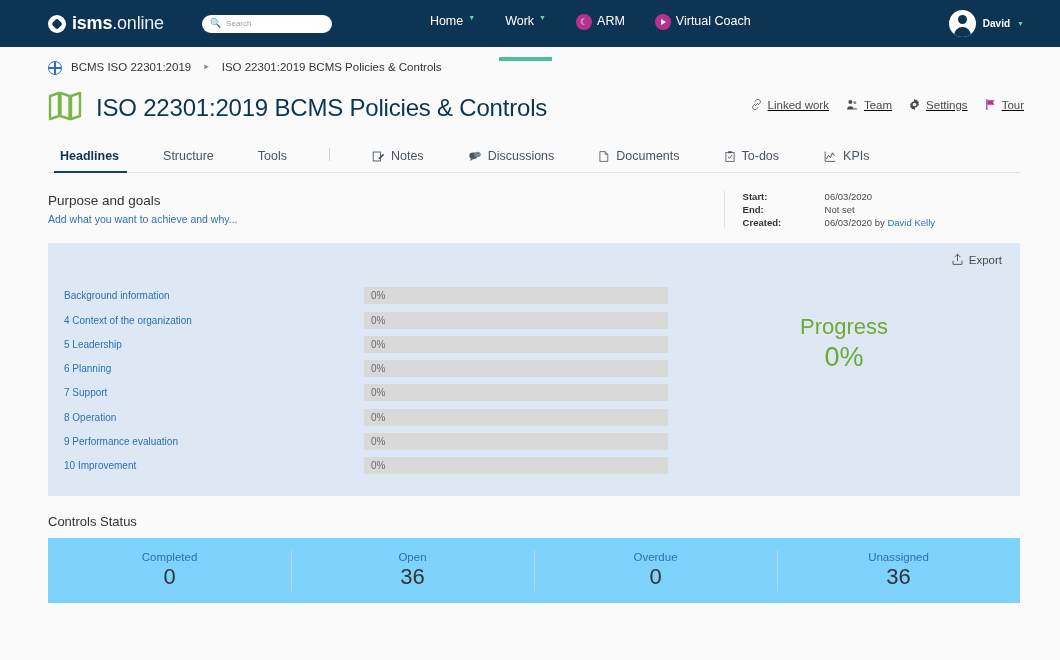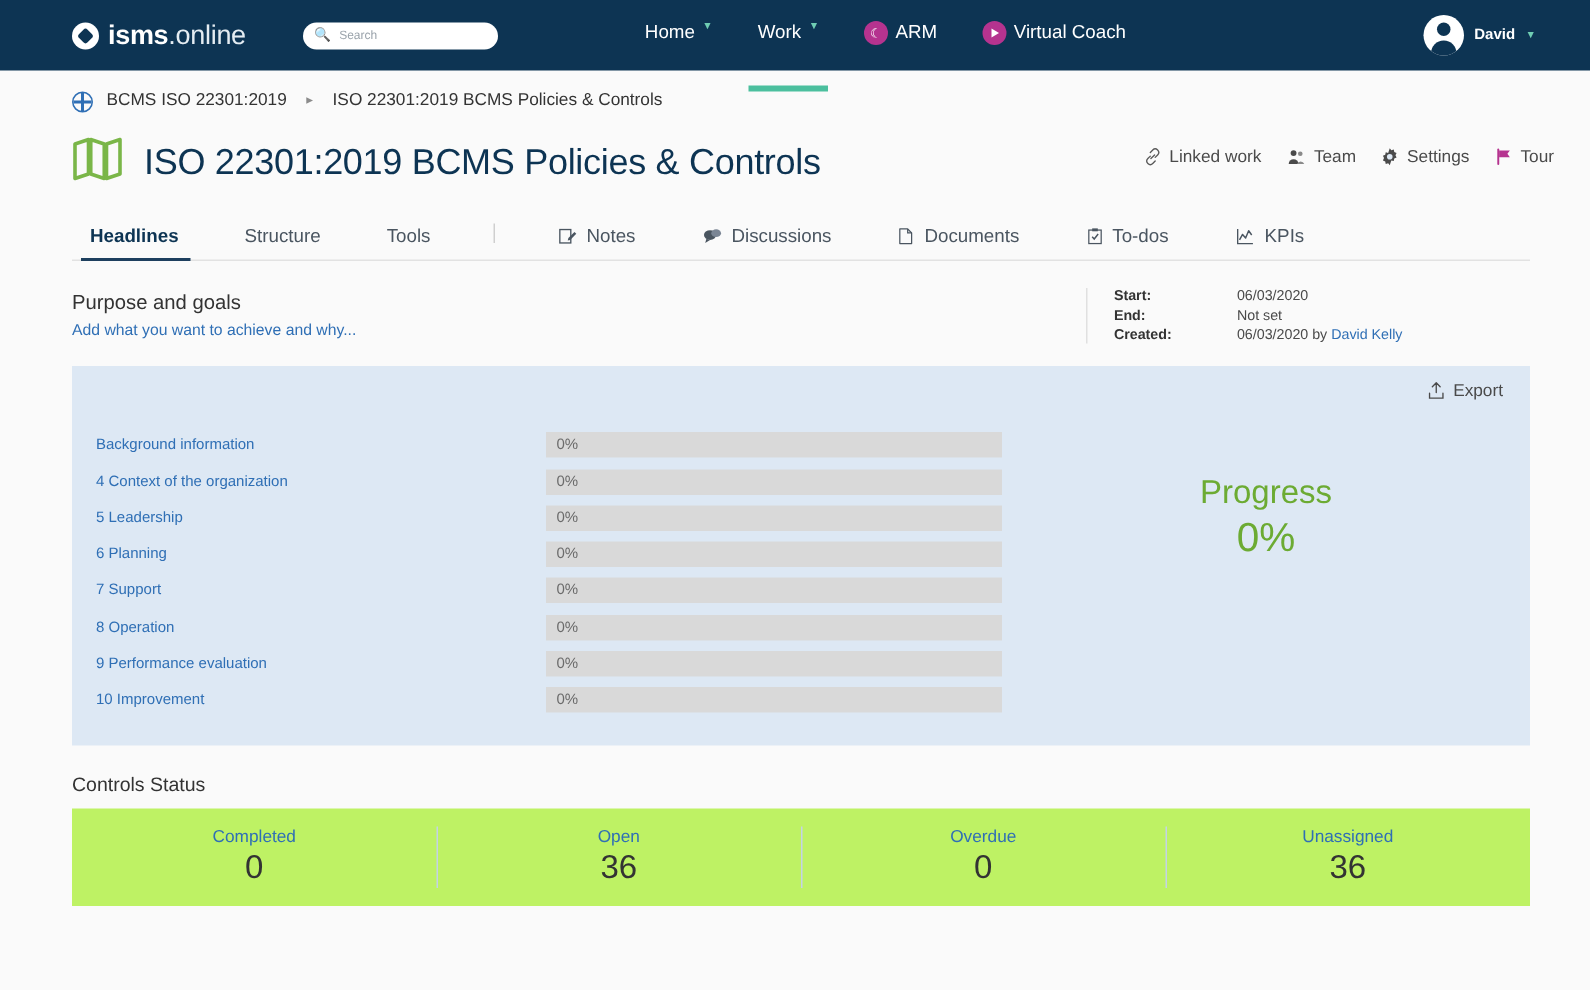--- a/index.html
+++ b/index.html
@@ -135,22 +135,22 @@
     display: flex; align-items: center;
     padding: 16px 36px 0 48px;
     position: relative;
   }
   .title-ico { flex: 0 0 auto; margin-right: 14px; }
   .page-title {
     font-size: 24px; color: #0d3453; font-weight: normal;
     letter-spacing: -0.2px;
   }
   .actions {
-    position: absolute; right: 24px; top: 23px;
-    display: flex; align-items: center; gap: 16px;
+    position: absolute; right: 36px; top: 23px;
+    display: flex; align-items: center; gap: 16px; text-decoration: underline;
   }
   .action {
     display: flex; align-items: center; gap: 5px;
     font-size: 11.5px; color: #4a4a4a; cursor: pointer;
   }
 
   
   .tabs {
     margin: 17px 40px 0 48px;
     border-bottom: 1px solid #e2e2e2;
@@ -235,21 +235,21 @@
     align-items: center;
     padding-top: 30px;
   }
   .prog-ring-t { font-size: 22px; color: #6cab33; }
   .prog-ring-v { font-size: 27px; color: #6cab33; margin-top: 2px; }
 
   
   .act-h { font-size: 13px; color: #333; margin: 18px 0 9px 48px; }
   .act-panel {
     margin: 0 40px 0 48px;
-    background: #bef264;
+    background: #7dd3fc;
     display: flex;
     height: 65px;
   }
   .stat {
     flex: 1;
     display: flex; flex-direction: column;
     align-items: center; justify-content: center;
     position: relative;
   }
   .stat + .stat::before {

